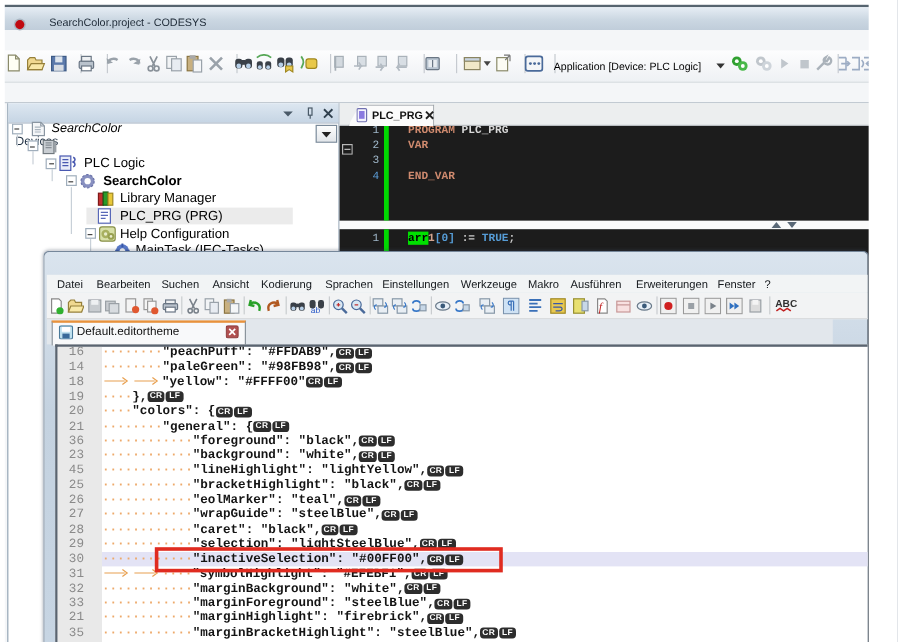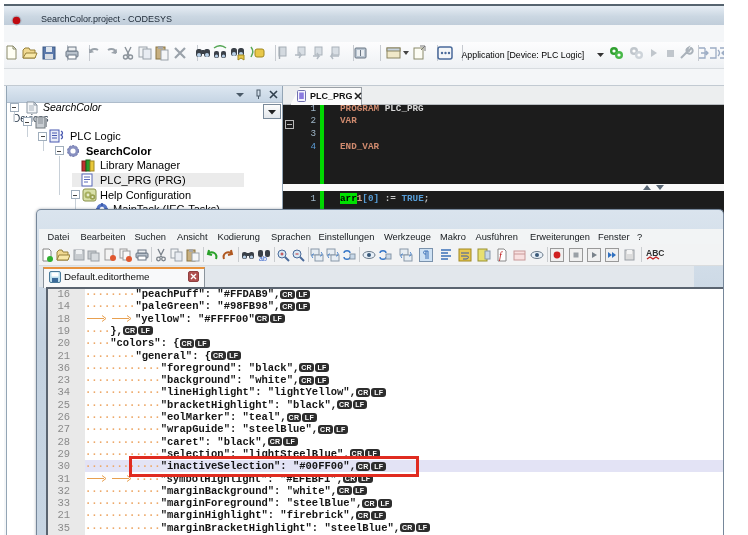--- a/index.html
+++ b/index.html
@@ -560,21 +560,21 @@
 <div class="ln" style="top:35.9px">19</div>
 <div class="row" style="top:35.9px"><span class="ws">····</span>},<span class="crlf">CR</span><span class="crlf" style="margin-left:1px">LF</span></div>
 <div class="ln" style="top:48.2px">20</div>
 <div class="row" style="top:48.2px"><span class="ws">····</span>"colors": {<span class="crlf">CR</span><span class="crlf" style="margin-left:1px">LF</span></div>
 <div class="ln" style="top:60.5px">21</div>
 <div class="row" style="top:60.5px"><span class="ws">········</span>"general": {<span class="crlf">CR</span><span class="crlf" style="margin-left:1px">LF</span></div>
 <div class="ln" style="top:72.8px">36</div>
 <div class="row" style="top:72.8px"><span class="ws">············</span>"foreground": "black",<span class="crlf">CR</span><span class="crlf" style="margin-left:1px">LF</span></div>
 <div class="ln" style="top:85.1px">23</div>
 <div class="row" style="top:85.1px"><span class="ws">············</span>"background": "white",<span class="crlf">CR</span><span class="crlf" style="margin-left:1px">LF</span></div>
-<div class="ln" style="top:97.4px">34</div>
+<div class="ln" style="top:97.4px">45</div>
 <div class="row" style="top:97.4px"><span class="ws">············</span>"lineHighlight": "lightYellow",<span class="crlf">CR</span><span class="crlf" style="margin-left:1px">LF</span></div>
 <div class="ln" style="top:109.7px">25</div>
 <div class="row" style="top:109.7px"><span class="ws">············</span>"bracketHighlight": "black",<span class="crlf">CR</span><span class="crlf" style="margin-left:1px">LF</span></div>
 <div class="ln" style="top:122.0px">26</div>
 <div class="row" style="top:122.0px"><span class="ws">············</span>"eolMarker": "teal",<span class="crlf">CR</span><span class="crlf" style="margin-left:1px">LF</span></div>
 <div class="ln" style="top:134.3px">27</div>
 <div class="row" style="top:134.3px"><span class="ws">············</span>"wrapGuide": "steelBlue",<span class="crlf">CR</span><span class="crlf" style="margin-left:1px">LF</span></div>
 <div class="ln" style="top:146.6px">28</div>
 <div class="row" style="top:146.6px"><span class="ws">············</span>"caret": "black",<span class="crlf">CR</span><span class="crlf" style="margin-left:1px">LF</span></div>
 <div class="ln" style="top:158.9px">29</div>

